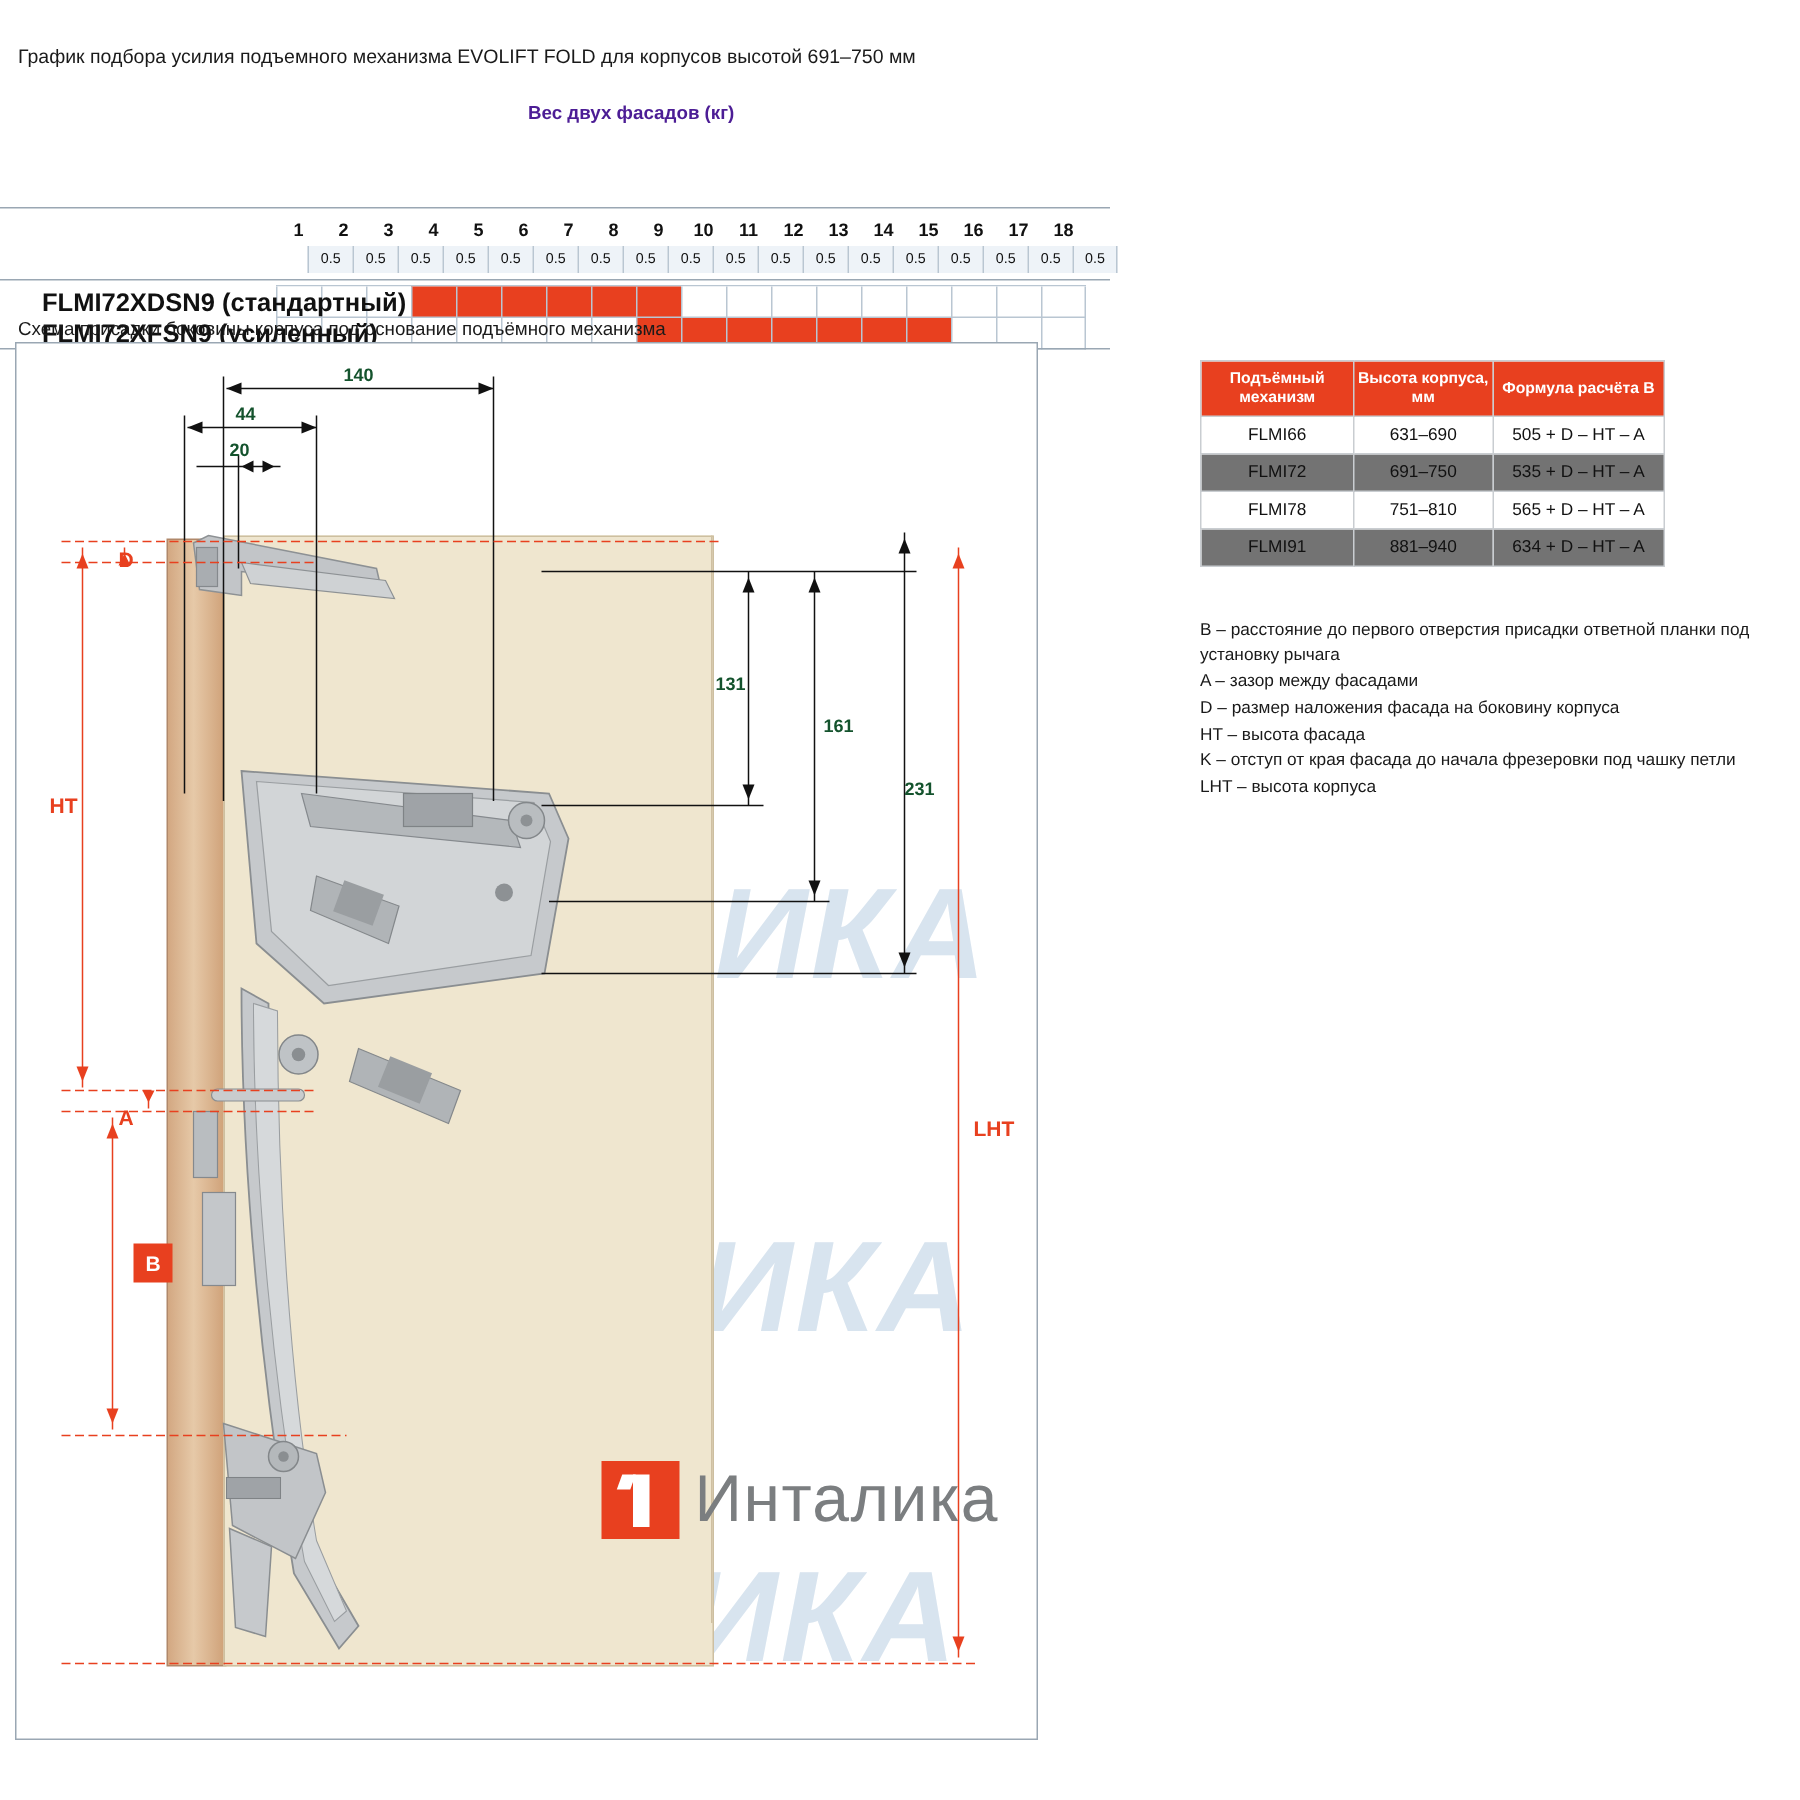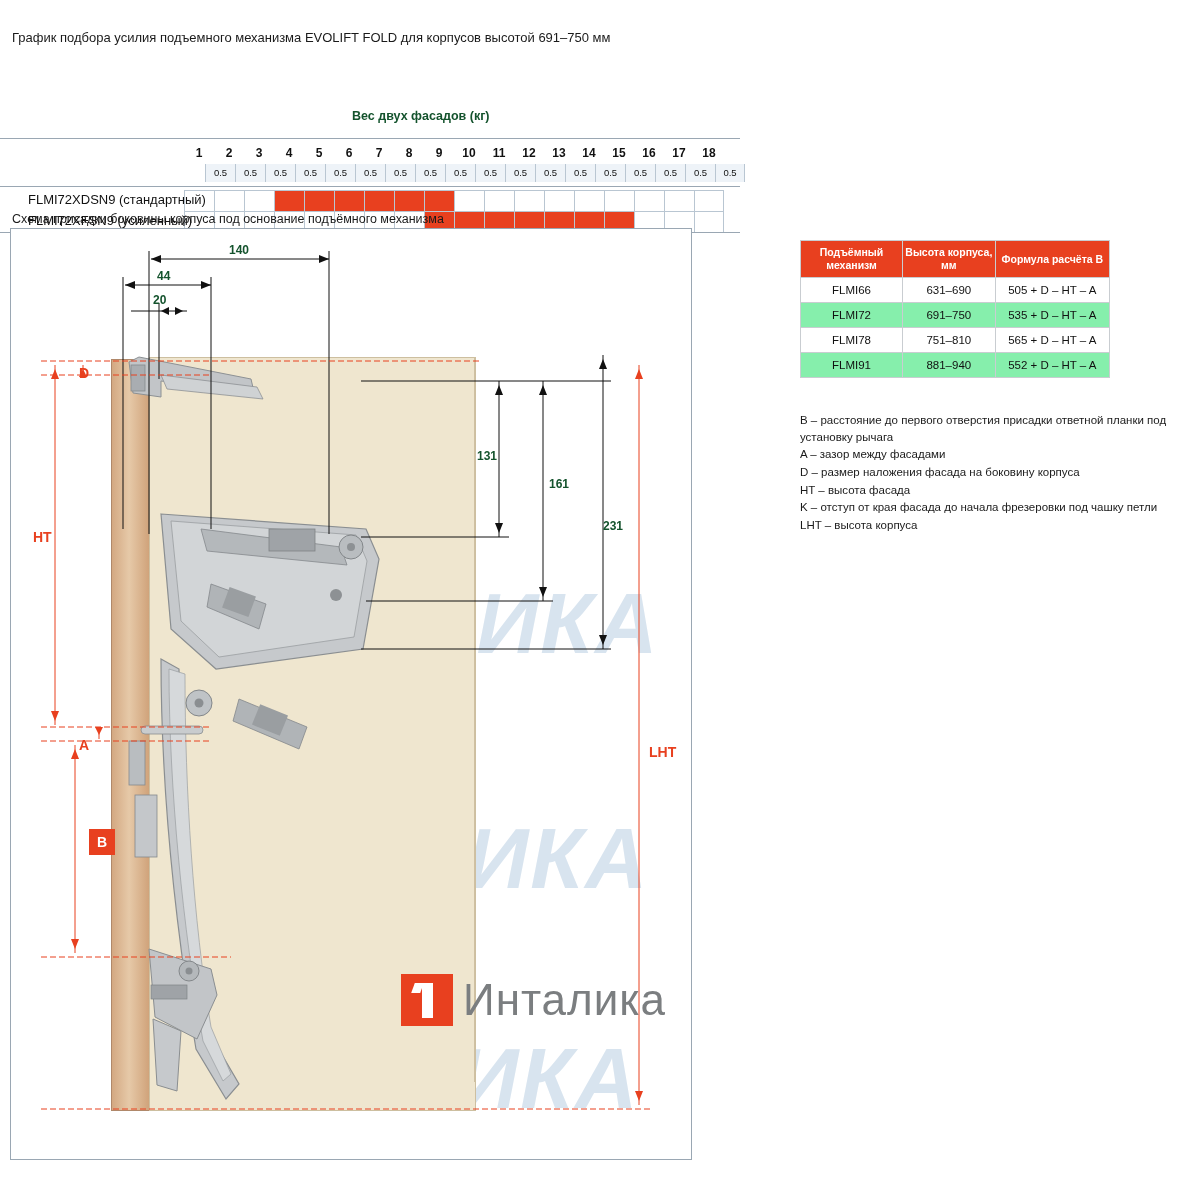--- a/index.html
+++ b/index.html
@@ -16,21 +16,21 @@
   
   .top-title{
     position:absolute;left:12px;top:30px;
     font-size:13px;color:#1a1a1a;white-space:nowrap;
   }
 
   
   .chart{position:absolute;left:0px;top:62px;width:740px;}
   .chart-title{
     position:absolute;left:352px;top:6px;
-    font-size:12.5px;font-weight:bold;color:#14532d;margin-top:41px;
+    font-size:12.5px;font-weight:bold;color:#4c1d95;
   }
   .scale{
     position:absolute;left:184px;top:84px;
   }
   .scale-row{display:flex;}
   .num-cell{
     width:30px;text-align:center;font-size:12px;font-weight:bold;color:#111;
   }
   .half-row{display:flex;}
   .half-cell{
@@ -46,21 +46,21 @@
   }
   .grid-row{display:flex;height:21px;position:relative;}
   .grid-cell{
     width:30px;height:21px;border-left:1px solid #b9c6d2;
     border-bottom:1px solid #b9c6d2;box-sizing:border-box;background:#ffffff;
   }
   .grid-cell:last-child{border-right:1px solid #b9c6d2;}
   .grid-cell.on{background:#e8401f;}
   .row-label{
     position:absolute;left:8px;
-    font-size:13px;font-weight:normal;color:#111;white-space:nowrap;padding-left:20px;
+    font-size:17px;font-weight:bold;color:#111;white-space:nowrap;padding-left:20px;
   }
   .rule-line{
     position:absolute;left:0;width:740px;height:1px;background:#9aa7b3;
   }
 
   
   .scheme-title{
     position:absolute;left:12px;top:212px;font-size:12.5px;color:#1a1a1a;
   }
 
@@ -134,21 +134,21 @@
     border-collapse:collapse;font-size:11px;
   }
   .rtable th{
     background:#e8401f;color:#ffffff;font-size:10.5px;font-weight:bold;
     border:1px solid #c9cdd1;padding:5px 2px;line-height:1.25;text-align:center;
   }
   .rtable td{
     border:1px solid #c9cdd1;padding:6px 2px;text-align:center;color:#111;
     font-size:11.5px;
   }
-  .rtable tr.alt td{background:#86efac;}
+  .rtable tr.alt td{background:#737373;}
 
   
   .legend{
     position:absolute;left:800px;top:412px;width:390px;
     font-size:11.5px;line-height:1.45;color:#1a1a1a;
   }
   .legend p{margin:0 0 1px 0;}
 </style>
 </head>
 <body>
@@ -403,21 +403,21 @@
         <td>535 + D – HT – A</td>
       </tr>
       <tr>
         <td>FLMI78</td>
         <td>751–810</td>
         <td>565 + D – HT – A</td>
       </tr>
       <tr class="alt">
         <td>FLMI91</td>
         <td>881–940</td>
-        <td>552 + D – HT – A</td>
+        <td>634 + D – HT – A</td>
       </tr>
     </tbody>
   </table>
 
   <div class="legend">
     <p>B – расстояние до первого отверстия присадки ответной планки под установку рычага</p>
     <p>A – зазор между фасадами</p>
     <p>D – размер наложения фасада на боковину корпуса</p>
     <p>HT – высота фасада</p>
     <p>K – отступ от края фасада до начала фрезеровки под чашку петли</p>

